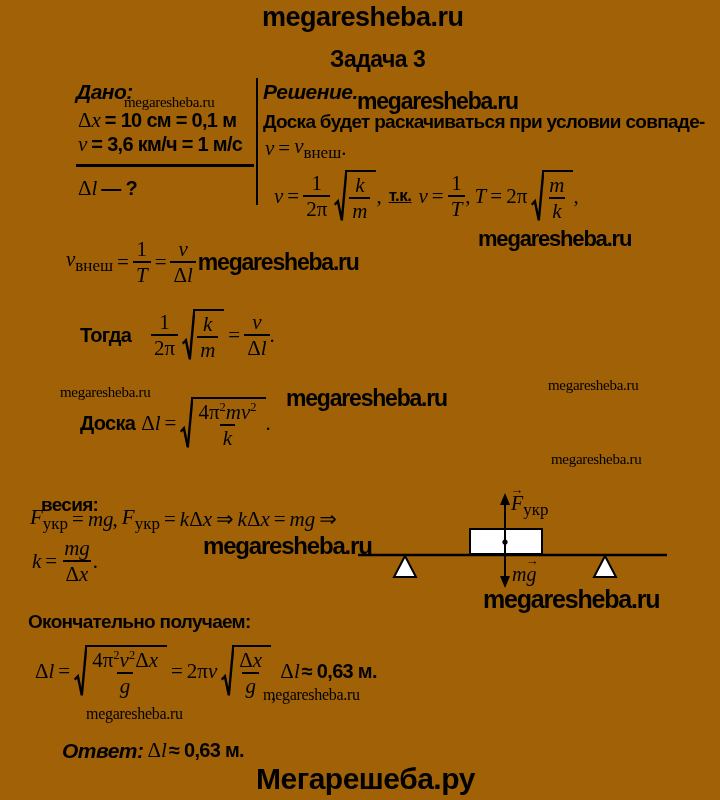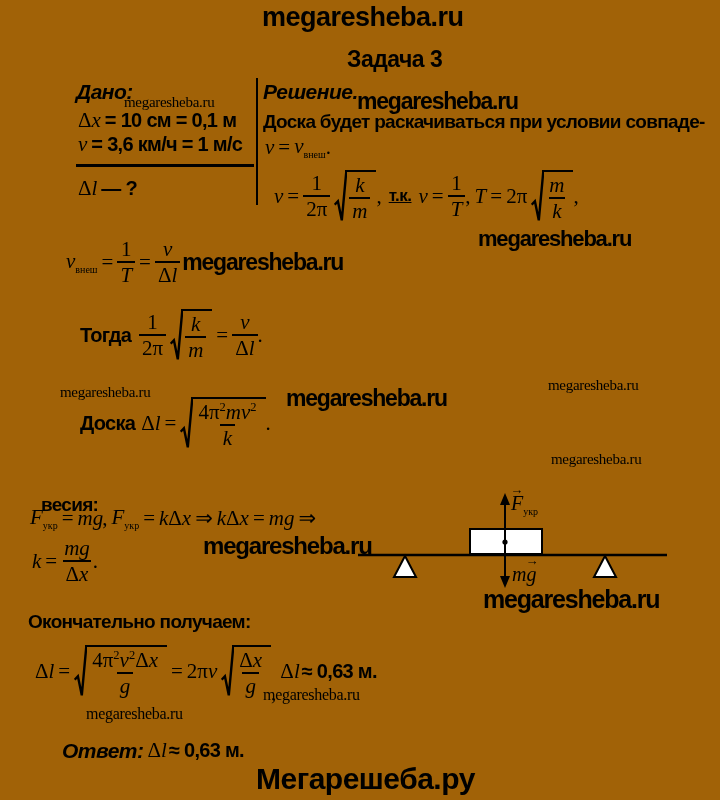--- a/index.html
+++ b/index.html
@@ -21,35 +21,35 @@
   .sansb{font:bold 20px "Liberation Sans",sans-serif;letter-spacing:-0.7px;}
   .tk{font:bold 17px "Liberation Sans",sans-serif;letter-spacing:-0.5px;margin:0 5px;text-decoration:underline;}
   .fr{display:inline-flex;flex-direction:column;align-items:center;text-align:center;}
   .fr .n{display:block;padding:0 3px 1px;line-height:1.05;}
   .fr .d{display:block;border-top:2px solid #000;padding:1px 3px 0;line-height:1.05;}
   .sq{display:flex;align-items:stretch;}
   .sq .tick{width:13px;margin-right:-2px;flex:none;}
   .sq .tick svg{display:block;width:100%;height:100%;}
   .sq .cnt{border-top:2.2px solid #000;display:flex;align-items:center;padding:2px 5px 0 3px;}
   .sq .cnt > *{margin:0 1px;}
-  sub{font-size:10px;letter-spacing:0;}
+  sub{font-size:17px;letter-spacing:0;}
   sup{font-size:12.5px;letter-spacing:0;}
   .vline{position:absolute;width:2px;background:#000;}
   .hline{position:absolute;height:2.5px;background:#000;}
   .vecw{position:relative;display:inline-block;}
   .varrow{position:absolute;top:-9px;right:0;font-size:13px;line-height:1;font-style:normal;}
   .dlabel{position:absolute;font:20px "Liberation Serif",serif;white-space:nowrap;}
 </style>
 </head>
 <body>
 
 <div id="page">
 
   <div class="abs hdr" style="left:262px;top:2px;">megaresheba.ru</div>
-  <div class="abs ttl" style="left:347px;top:46px;">Задача 3</div>
+  <div class="abs ttl" style="left:330px;top:46px;">Задача 3</div>
 
   <div class="abs lbl" style="left:76px;top:80px;">Дано:</div>
   <div class="abs wms" style="left:124px;top:94px;">megaresheba.ru</div>
   <div class="mrow" style="left:76px;top:108px;">
     <span><span class="rm">Δ</span><span class="it">x</span></span>
     <span class="sansb">= 10 см = 0,1 м</span>
   </div>
   <div class="mrow" style="left:76px;top:132px;">
     <span class="it">v</span>
     <span class="sansb">= 3,6 км/ч = 1 м/с</span>
@@ -129,21 +129,21 @@
     </span>
     <span class="rm">=</span>
     <span class="fr">
       <span class="n it">v</span>
       <span class="d"><span class="rm">Δ</span><span class="it">l</span></span>
     </span>
     <span class="wmb" style="margin-left:0;">megaresheba.ru</span>
   </div>
 
   <div class="mrow" style="left:78px;top:306px;height:58px;">
-    <span class="sansb" style="margin-right:6px;">Тогда</span>
+    <span class="sansb" style="margin-right:18px;">Тогда</span>
     <span class="fr">
       <span class="n rm">1</span>
       <span class="d rm">2π</span>
     </span>
     <span class="sq">
       <span class="tick">
           <svg viewBox="0 0 20 60" preserveAspectRatio="none">
             <path d="M1 40 L6 36 L12 58 L19 1" fill="none" stroke="#000" stroke-width="2.4" vector-effect="non-scaling-stroke"></path>
           </svg>
         </span>

